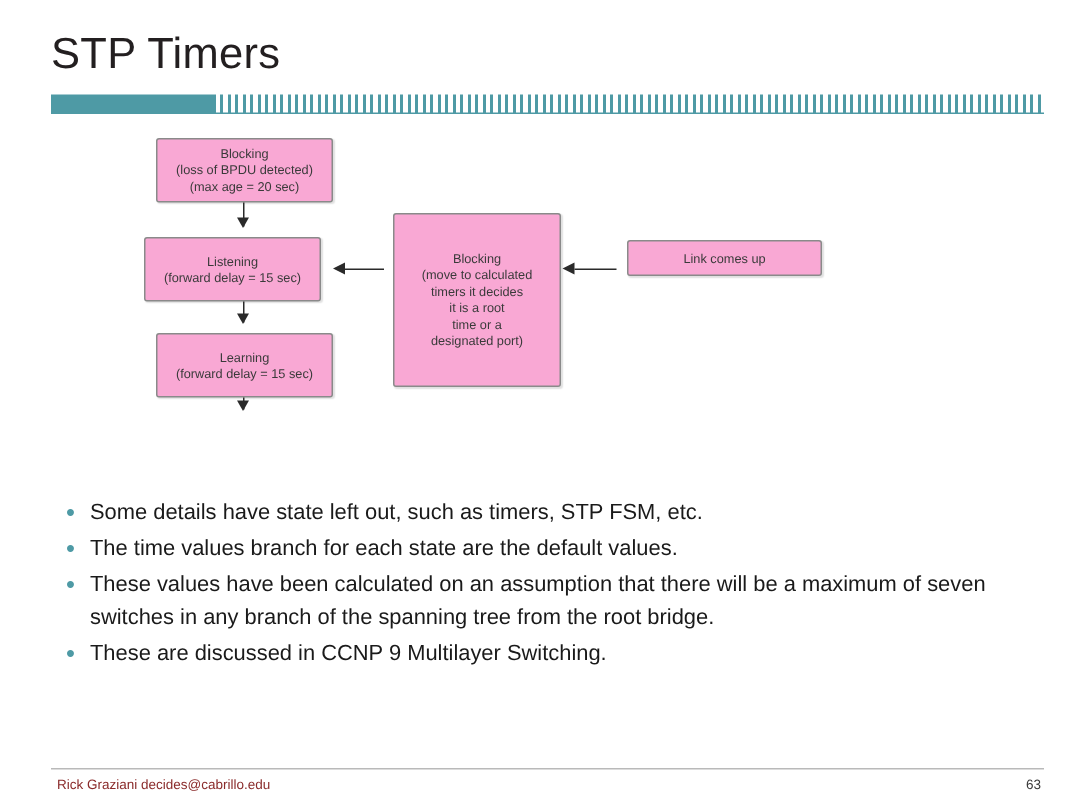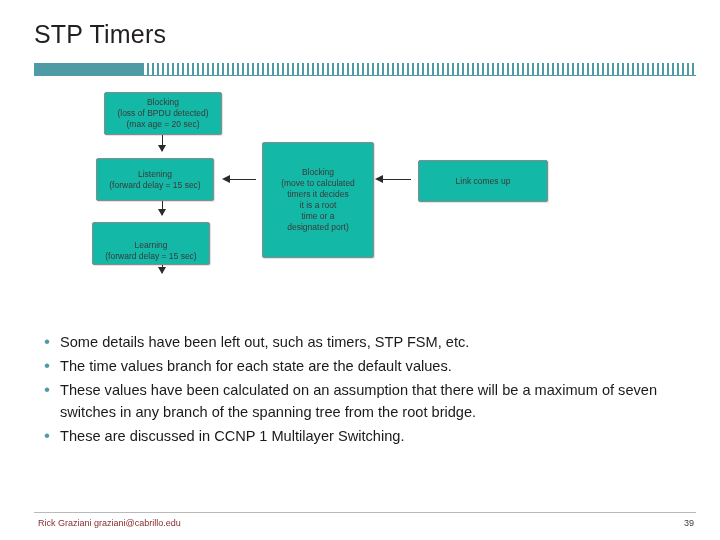--- a/index.html
+++ b/index.html
@@ -17,21 +17,21 @@
   .slide {
     position: absolute;
     inset: 0;
   }
 
   
   .title {
     position: absolute;
     left: 34px;
     top: 20px;
-    font-size: 25px;
+    font-size: 29px;
     color: #231f20;
     letter-spacing: 0.2px;
   }
 
   
   .bar-wrap {
     position: absolute;
     left: 34px;
     top: 63px;
     width: 662px;
@@ -71,41 +71,41 @@
     position: absolute;
     left: 92px;
     top: 84px;
     width: 470px;
     height: 240px;
   }
   .node {
     position: absolute;
     box-sizing: border-box;
     border: 1px solid #8a8a8a;
-    background: #14b8a6;
+    background: #f9a8d4;
     border-radius: 2px;
     display: flex;
     flex-direction: column;
     align-items: center;
     justify-content: center;
     text-align: center;
     color: #3a3a3a;
     font-size: 8.5px;
     line-height: 11px;
     padding: 2px 4px;
     box-shadow: 1px 1px 1px rgba(0,0,0,0.12);
   }
   .node .ln { display: block; white-space: nowrap; }
 
   .n-blocking   { left: 12px;  top: 8px;   width: 118px; height: 43px; }
   .n-listening  { left: 4px;  top: 74px;  width: 118px; height: 43px; text-align: center; }
-  .n-learning   { left: 0;  top: 138px; width: 118px; height: 43px; justify-content: flex-end; }
+  .n-learning   { left: 12px;  top: 138px; width: 118px; height: 43px; }
   .n-forwarding { left: 12px;  top: 196px; width: 118px; height: 37px; }
   .n-center     { left: 170px; top: 58px;  width: 112px; height: 116px; }
-  .n-link       { left: 326px; top: 76px;  width: 130px; height: 42px; }
+  .n-link       { left: 326px; top: 76px;  width: 130px; height: 24px; }
 
   
   .v-arrow {
     position: absolute;
     left: 70px;
     width: 1px;
     background: #2a2a2a;
   }
   .v-arrow::after {
     content: "";
@@ -244,33 +244,33 @@
 
     <div class="node n-link">
       <span class="ln">Link comes up</span>
     </div>
 
   </div>
 
   <div class="bullets">
     <div class="bullet">
       <span class="dot">•</span>
-      <span class="btxt">Some details have been left out, such as timers, STP FSM, etc.</span>
+      <span class="btxt">Some details have state left out, such as timers, STP FSM, etc.</span>
     </div>
     <div class="bullet">
       <span class="dot">•</span>
       <span class="btxt">The time values branch for each state are the default values.</span>
     </div>
     <div class="bullet">
       <span class="dot">•</span>
       <span class="btxt">These values have been calculated on an assumption that there will be a maximum of seven switches in any branch of the spanning tree from the root bridge.</span>
     </div>
     <div class="bullet">
       <span class="dot">•</span>
-      <span class="btxt">These are discussed in CCNP 1 Multilayer Switching.</span>
+      <span class="btxt">These are discussed in CCNP 9 Multilayer Switching.</span>
     </div>
   </div>
 
   <div class="footer-rule"></div>
-  <div class="footer-text">Rick Graziani  graziani@cabrillo.edu</div>
-  <div class="page-num">39</div>
+  <div class="footer-text">Rick Graziani  decides@cabrillo.edu</div>
+  <div class="page-num">63</div>
 
 </div>
 
 </body></html>

